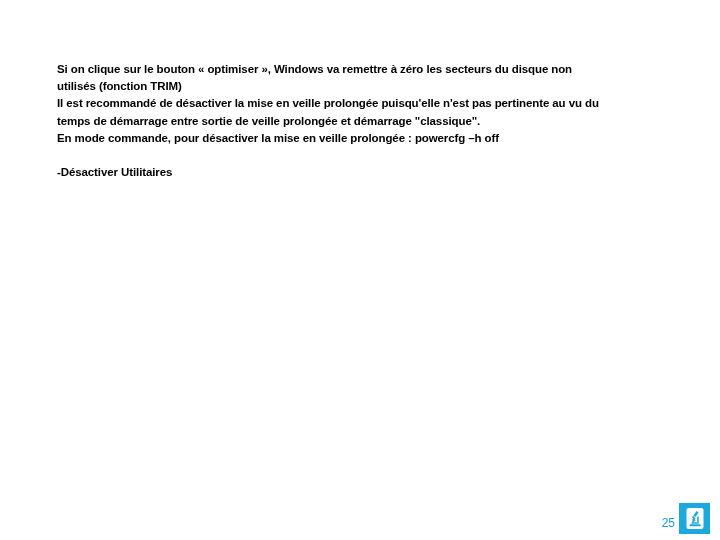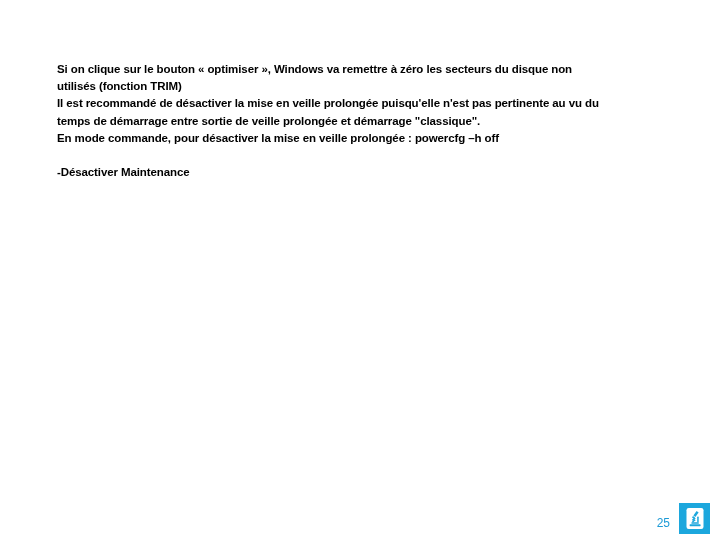--- a/index.html
+++ b/index.html
@@ -54,21 +54,21 @@
     height: 16.5px;
   }
 
   
   .footer-zone {
     position: absolute;
     right: 10px;
     bottom: 6px;
     display: flex;
     align-items: flex-end;
-    gap: 9px;
+    gap: 4px;
   }
 
   .page-number {
     color: #1C9AD6;
     font-size: 12px;
     font-weight: normal;
     line-height: 1;
     padding-bottom: 5px;
     letter-spacing: 0px;
   }
@@ -96,21 +96,21 @@
 
     <div class="para-block">Si on clique sur le bouton « optimiser », Windows va remettre à zéro les secteurs du disque non utilisés (fonction TRIM)
 Il est recommandé de désactiver la mise en veille prolongée puisqu'elle n'est pas pertinente au vu du temps de démarrage entre sortie de veille prolongée et démarrage "classique".
 En mode commande, pour désactiver la mise en veille prolongée : powercfg –h off</div>
 
     <div class="spacer-gap"></div>
 
 
 
 
-    <div class="bullet-line">-Désactiver Maintenance</div>
+    <div class="bullet-line">-Désactiver Utilitaires</div>
 
     <div class="spacer-gap"></div>
 
 
   </div>
 
   <div class="footer-zone">
 
     <div class="page-number">25</div>
 

